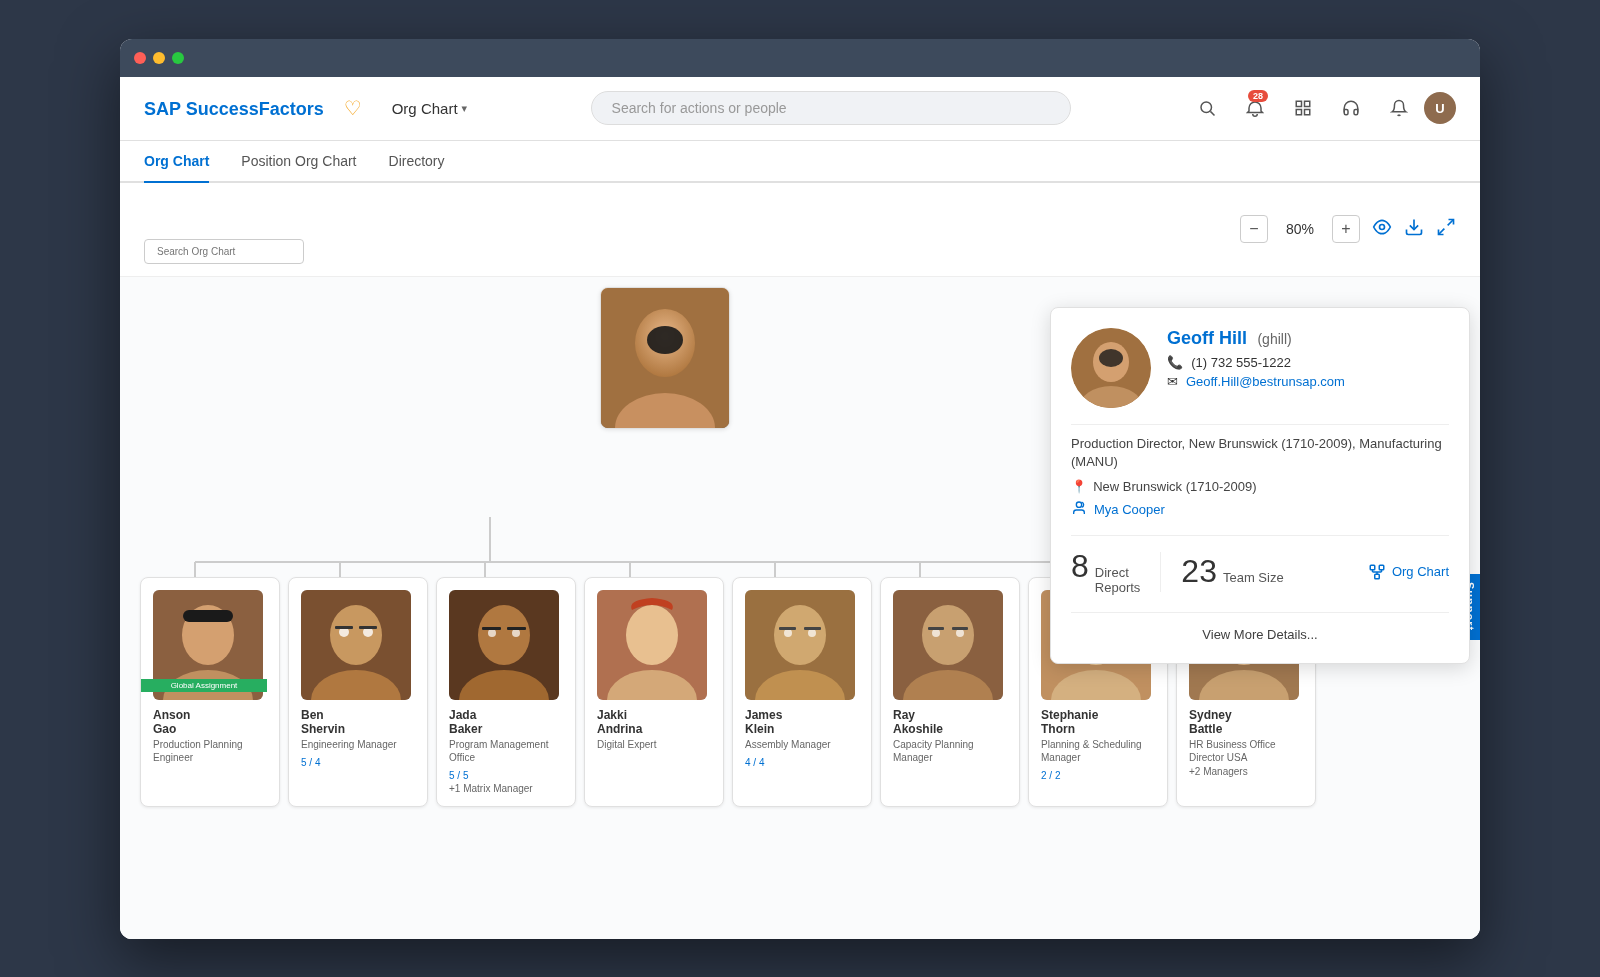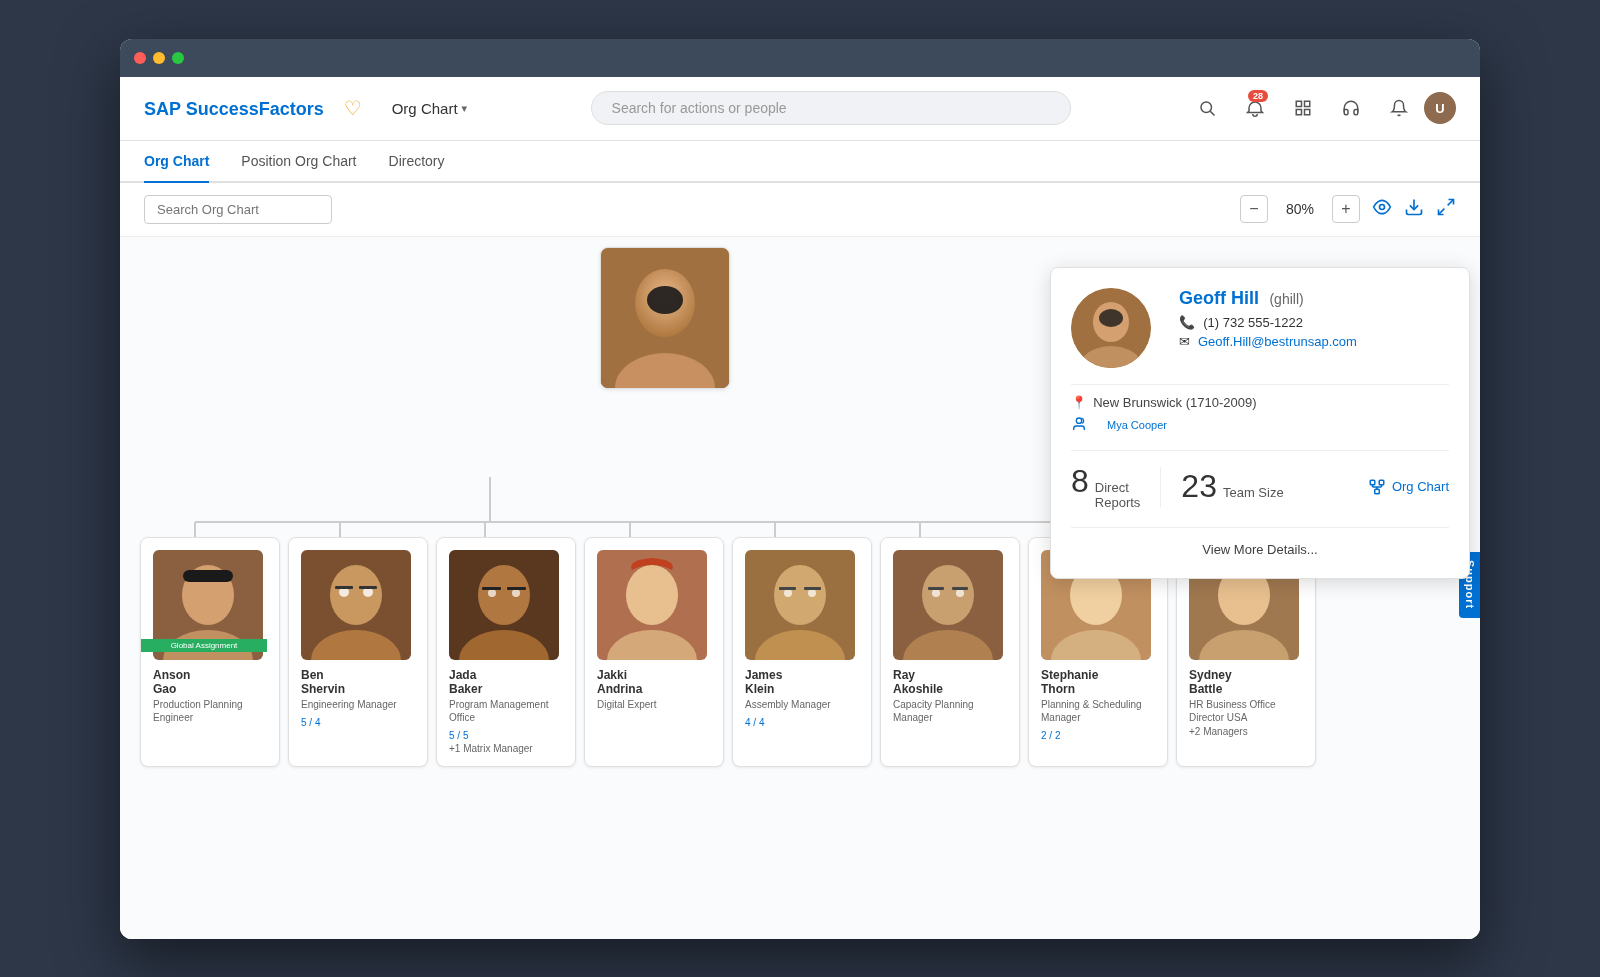--- a/index.html
+++ b/index.html
@@ -170,24 +170,25 @@
       justify-content: space-between;
       padding: 12px 24px;
       background: white;
       border-bottom: 1px solid #eee;
       flex-shrink: 0;
     }
     .search-org-input {
       border: 1px solid #ccc;
       border-radius: 4px;
       padding: 6px 12px;
-      font-size: 13px;
-      width: 188px;
+      font-size: 10px;
+      width: 160px;
       color: #333;
       outline: none;
+      margin-top: 44px;
     }
     .zoom-controls {
       display: flex;
       align-items: center;
       gap: 12px;
     }
     .zoom-btn {
       width: 28px;
       height: 28px;
       border: 1px solid #ccc;
@@ -311,21 +312,21 @@
     .popup-title {
       font-size: 16px;
       font-weight: 600;
       color: #333;
       margin-bottom: 16px;
       padding-bottom: 12px;
       border-bottom: 1px solid #eee;
     }
     .popup-header {
       display: flex;
-      gap: 28px;
+      gap: 16px;
       margin-bottom: 16px;
     }
     .popup-photo {
       width: 80px;
       height: 80px;
       border-radius: 50%;
       overflow: hidden;
       background: #c8a882;
       flex-shrink: 0;
     }
@@ -374,22 +375,22 @@
       display: flex;
       align-items: center;
       gap: 6px;
       font-size: 13px;
       color: #444;
       margin-bottom: 6px;
     }
     .popup-manager {
       display: flex;
       align-items: center;
-      gap: 20px;
-      font-size: 11px;
+      gap: 7px;
+      font-size: 13px;
       color: #444;
     }
     .popup-manager-link {
       color: #0070d2;
     }
     .popup-stats {
       display: flex;
       align-items: center;
       gap: 20px;
       margin-top: 16px;
@@ -761,20 +762,21 @@
                 </div>
                 <div class="popup-contact-item">
                   <span>✉</span>
                   <a class="popup-contact-link">Geoff.Hill@bestrunsap.com</a>
                 </div>
               </div>
             </div>
           </div>
 
           <div class="popup-info">
+            <div class="popup-position">Production Director, New Brunswick (1710-2009), Manufacturing (MANU)</div>
             <div class="popup-location">
               <span>📍</span>
               <span>New Brunswick (1710-2009)</span>
             </div>
             <div class="popup-manager">
               <span>
                 <svg width="16" height="16" viewBox="0 0 24 24" fill="none" stroke="#0070d2" stroke-width="2">
                     <circle cx="12" cy="7" r="4"></circle>
                     <path d="M20 21v-2a4 4 0 00-4-4H8a4 4 0 00-4 4v2"></path>
                     <path d="M16 3.13a4 4 0 010 7.75"></path>

